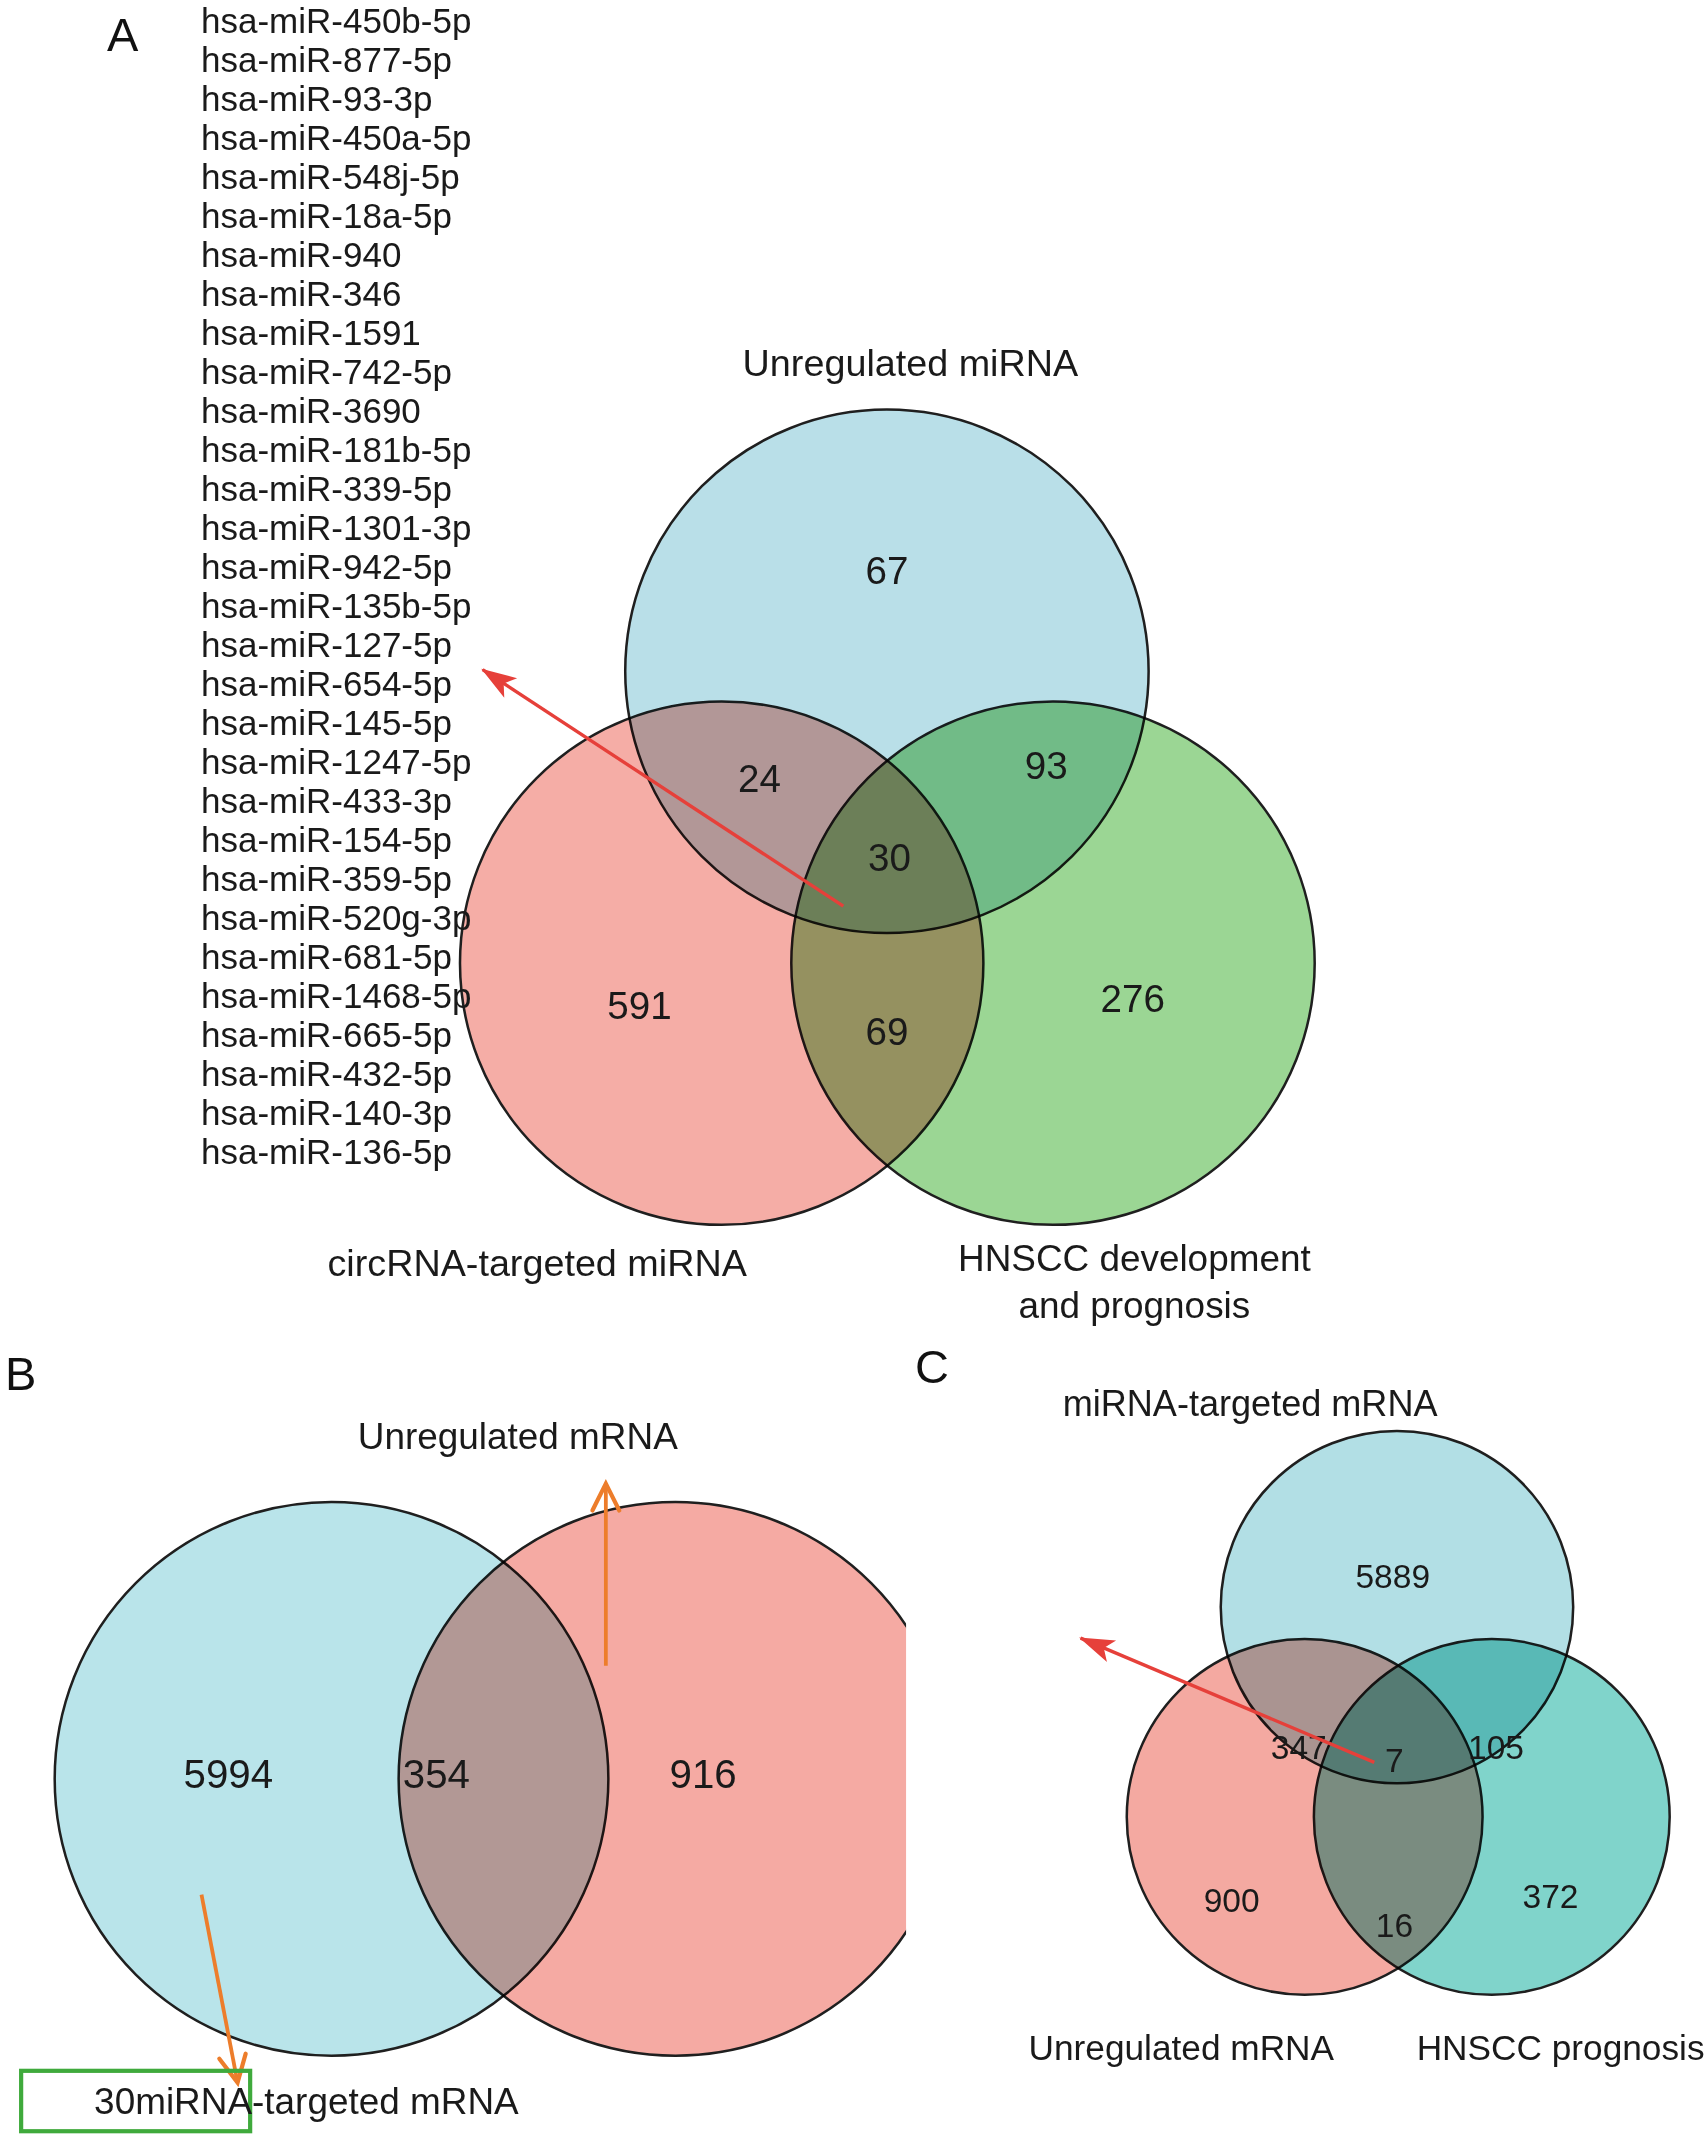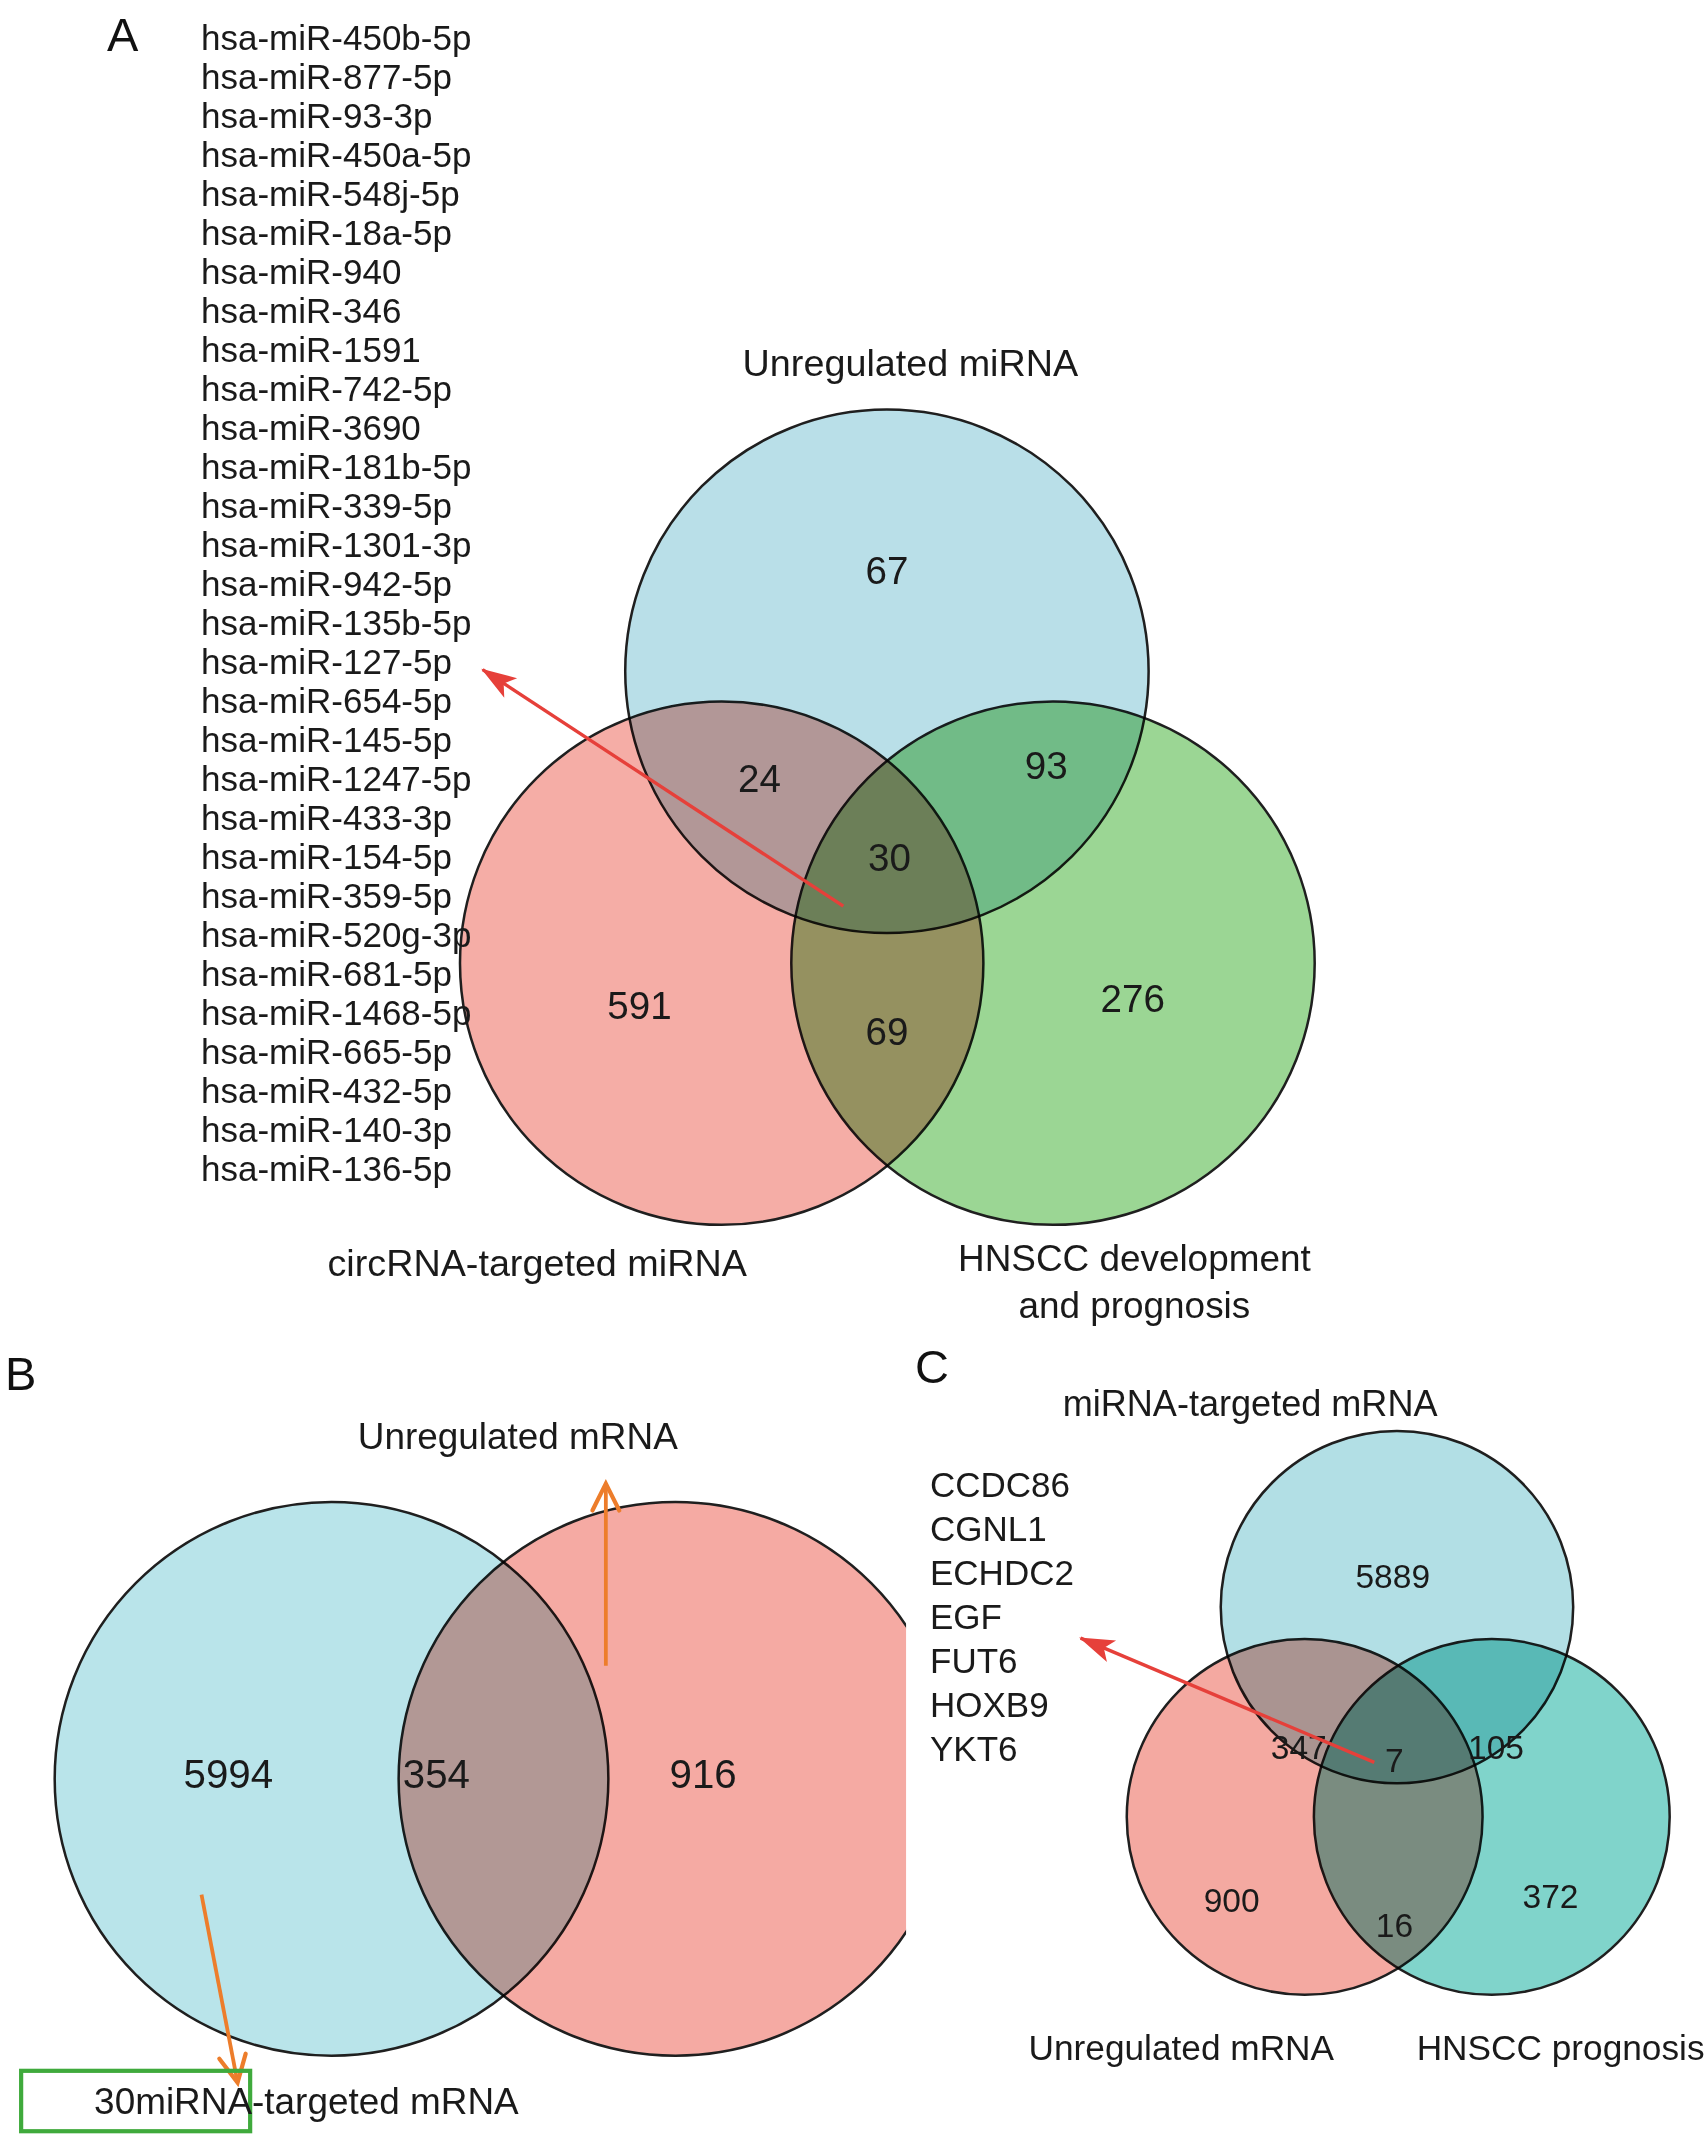--- a/index.html
+++ b/index.html
@@ -12,21 +12,21 @@
   .venn-circle{stroke:#1f1f1f;stroke-width:3px;mix-blend-mode:multiply;}
   .vtitle{font-size:45px;}
   .vlabel{font-size:44px;}
   .numA{font-size:46px;}
   .numB{font-size:48px;}
   .numC{font-size:40px;}
   .ctr{text-anchor:middle;dominant-baseline:central;}
   .start{text-anchor:start;dominant-baseline:central;}
   .panel-letter{position:absolute;font-size:47px;color:#111;z-index:2;}
   .text-list{position:absolute;z-index:2;white-space:nowrap;}
-  #mirna-list{left:201px;top:18px;font-size:35px;line-height:39px;}
+  #mirna-list{left:201px;top:1px;font-size:35px;line-height:39px;}
   #gene-list{left:930px;top:1463px;font-size:35px;line-height:44px;}
   .arrow-line{fill:none;}
 </style>
 </head>
 <body>
 
 <div class="page">
 
   <svg style="left:302px;top:319px;" width="1091" height="1082" viewBox="0 0 1300 1290">
     <defs>
@@ -138,24 +138,15 @@
       <div>hsa-miR-665-5p</div>
       <div>hsa-miR-432-5p</div>
       <div>hsa-miR-140-3p</div>
       <div>hsa-miR-136-5p</div>
     </div>
 
   <div class="panel-letter" style="left:5px;top:1346px;">B</div>
 
   <div class="panel-letter" style="left:915px;top:1339px;">C</div>
 
-  <div id="gene-list" class="text-list">
-      <div>CCDC86</div>
-      <div>CGNL1</div>
-      <div>ECHDC2</div>
-      <div>EGF</div>
-      <div>FUT6</div>
-      <div>HOXB9</div>
-      <div>YKT6</div>
-    </div>
 
 </div>
 
 
 </body></html>

